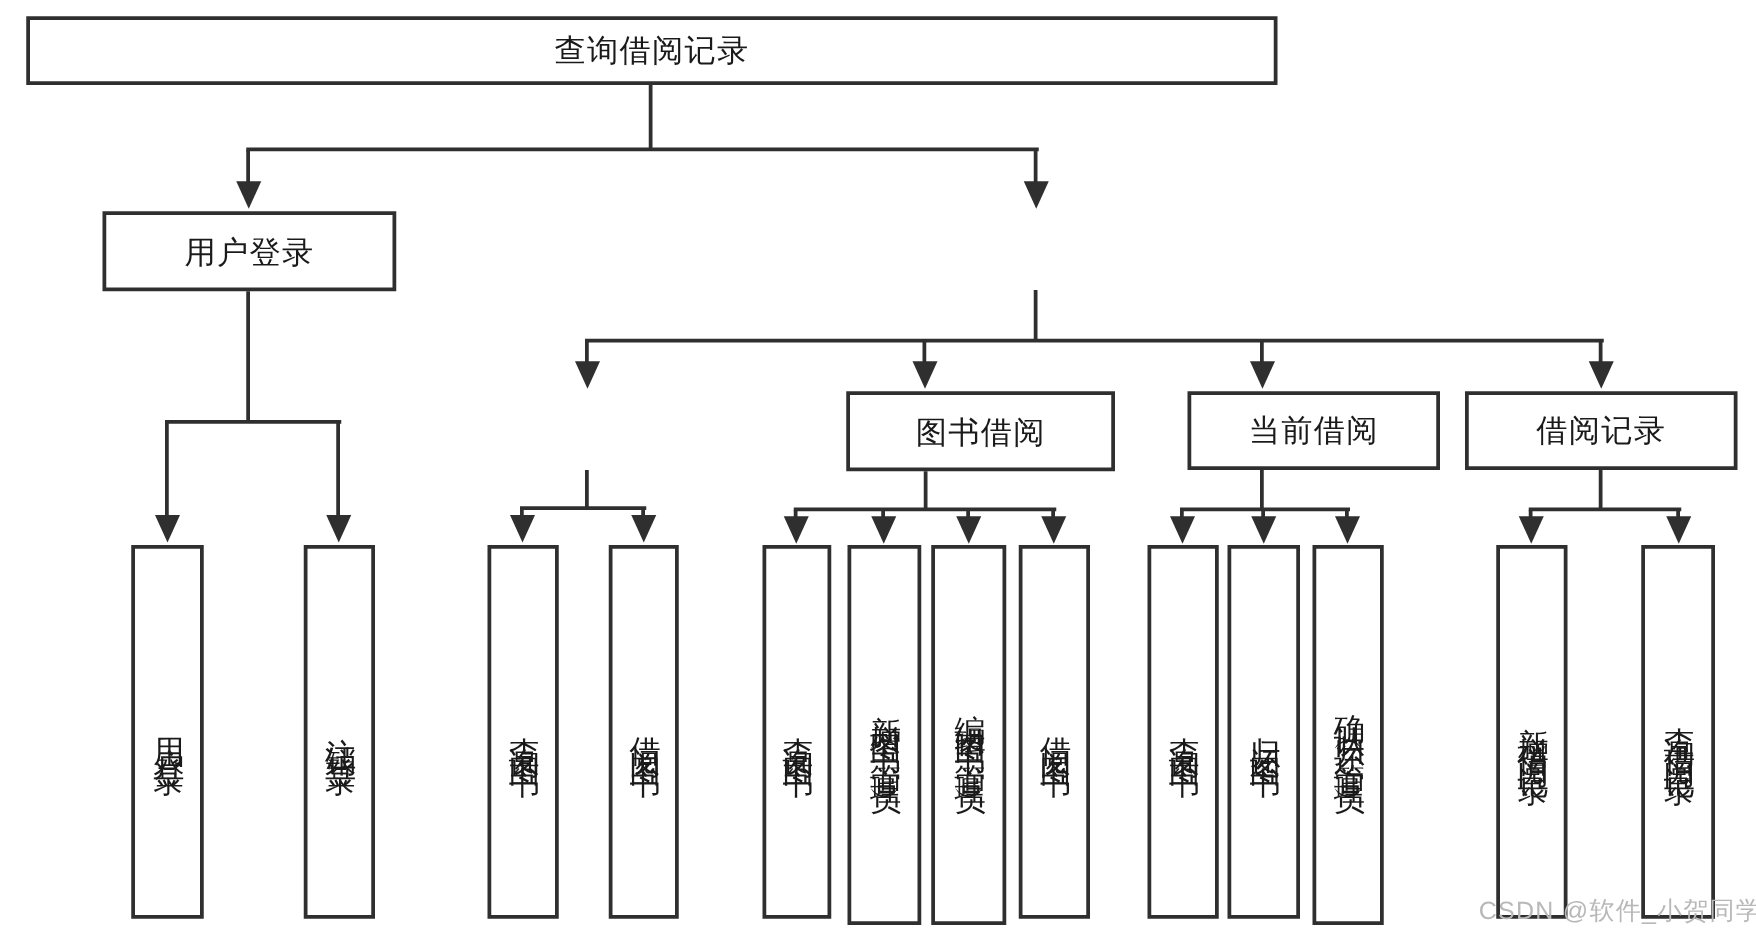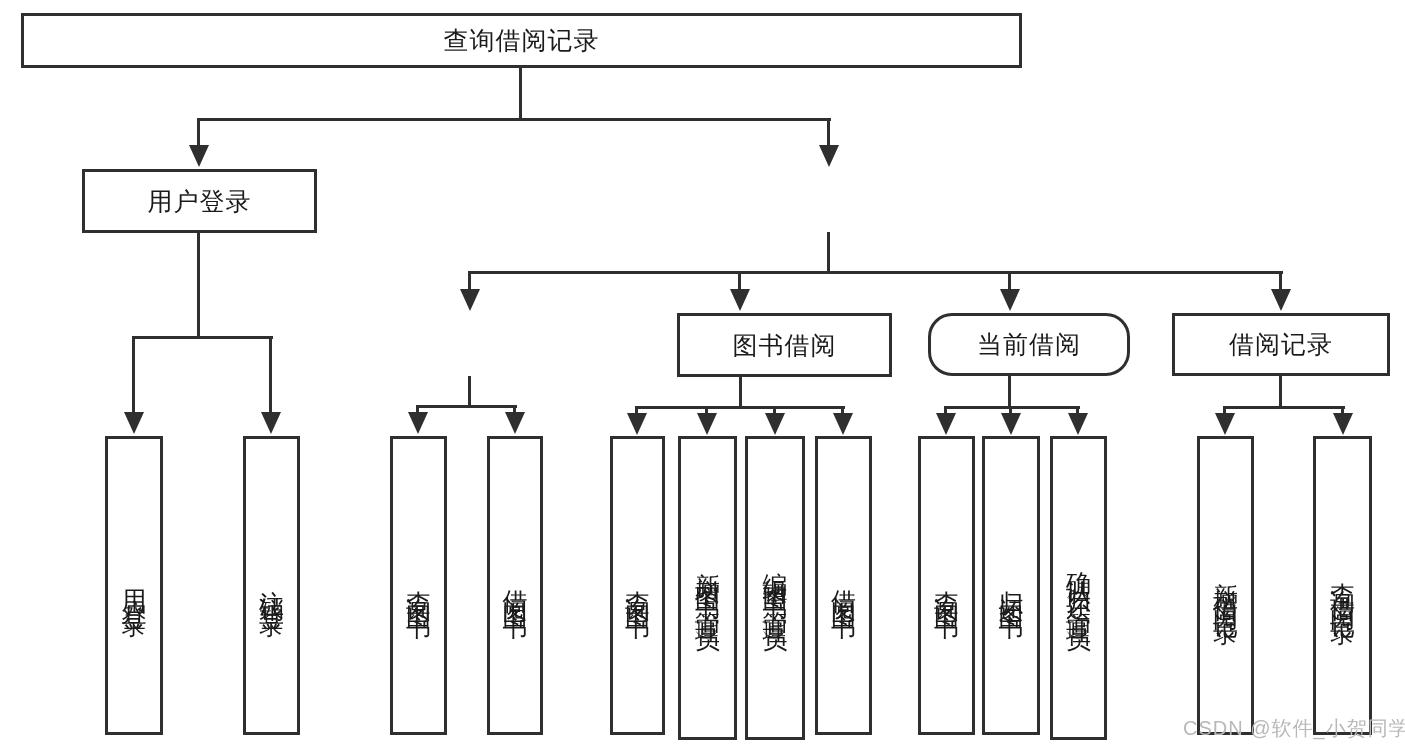--- a/index.html
+++ b/index.html
@@ -88,21 +88,21 @@
   <div class="vline" style="left:738px;top:273px;height:22px;"></div>
   <div class="arrow" style="left:730px;top:289px;"></div>
   <div class="vline" style="left:1008px;top:273px;height:22px;"></div>
   <div class="arrow" style="left:1000px;top:289px;"></div>
   <div class="vline" style="left:1279px;top:273px;height:22px;"></div>
   <div class="arrow" style="left:1271px;top:289px;"></div>
 
   <div class="box" style="left:633px;top:313px;width:215px;height:64px;margin-left:44px;">
     <span>图书借阅</span>
   </div>
-  <div class="box" style="left:928px;top:313px;width:202px;height:63px;border-radius:24px;">
+  <div class="box" style="left:950px;top:313px;width:202px;height:63px;">
     <span>当前借阅</span>
   </div>
   <div class="box" style="left:1172px;top:313px;width:218px;height:63px;">
     <span>借阅记录</span>
   </div>
 
   <div class="vline" style="left:468px;top:376px;height:31px;"></div>
   <div class="hline" style="left:416px;top:405px;width:101px;"></div>
   <div class="vline" style="left:416px;top:407px;height:11px;"></div>
   <div class="arrow" style="left:408px;top:412px;"></div>

